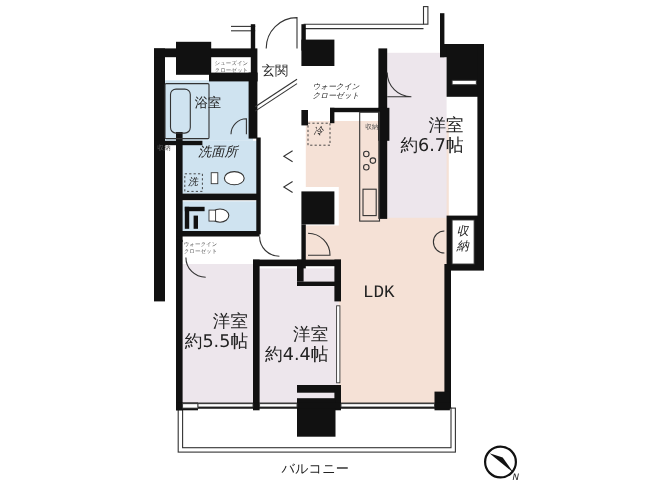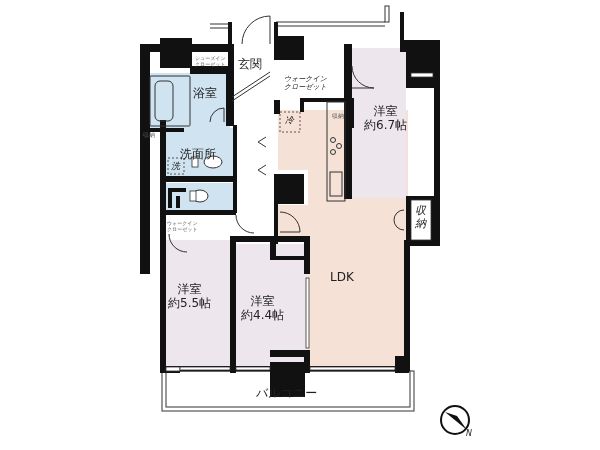--- a/index.html
+++ b/index.html
@@ -1,20 +1,20 @@
 <!DOCTYPE html>
 <html><head>
 <meta charset="utf-8">
 <style>
   html, body { margin:0; padding:0; background:#ffffff; }
   body { width:600px; height:450px; position:relative; overflow:hidden;
          font-family:"DejaVu Sans", sans-serif; }
   svg { position:absolute; left:0; top:0; }
-  .lbl { position:absolute; color:#222; text-align:center; line-height:1.15; white-space:nowrap; }
-  .big { font-size:12px; }
+  .lbl { position:absolute; color:#222; text-align:right; line-height:1.15; white-space:nowrap; }
+  .big { font-size:16px; }
   .mid { font-size:12px; }
   .tiny { font-size:5px; color:#555; }
   .sm { font-size:7px;font-style:italic; }
 </style>
 </head>
 <body>
 
 <svg width="600" height="450" viewBox="0 0 600 450">
 
   <g>
@@ -138,27 +138,27 @@
   <div>約6.7帖</div>
 </div>
 <div class="lbl big" style="left:168px;top:283px;">
   <div>洋室</div>
   <div>約5.5帖</div>
 </div>
 <div class="lbl big" style="left:241px;top:295px;">
   <div>洋室</div>
   <div>約4.4帖</div>
 </div>
-<div class="lbl big" style="left:330px;top:271px;">
+<div class="lbl big" style="left:330px;top:257px;font-family:Liberation Mono, monospace;">
   <div>LDK</div>
 </div>
-<div class="lbl mid" style="left:193px;top:87px;">浴室</div>
-<div class="lbl mid" style="left:180px;top:148px;">洗面所</div>
+<div class="lbl mid" style="left:177px;top:87px;">浴室</div>
+<div class="lbl mid" style="left:180px;top:132px;font-style:italic;">洗面所</div>
 <div class="lbl mid" style="left:238px;top:58px;">玄関</div>
-<div class="lbl mid" style="left:256px;top:387px;">バルコニー</div>
+<div class="lbl mid" style="left:256px;top:420px;">バルコニー</div>
 
 <div class="lbl tiny" style="left:195px;top:56px;white-space:pre;">シューズイン
 クローゼット</div>
 <div class="lbl sm" style="left:284px;top:75px;white-space:pre;font-size:7px;">ウォークイン
 クローゼット</div>
 <div class="lbl tiny" style="left:167px;top:221px;white-space:pre;">ウォークイン
 クローゼット</div>
 <div class="lbl tiny" style="left:143px;top:132px;font-size:6px;">収納</div>
 <div class="lbl tiny" style="left:332px;top:113px;font-size:6px;">収納</div>
 <div class="lbl sm" style="left:415px;top:205px;white-space:pre;font-size:11px;">収

